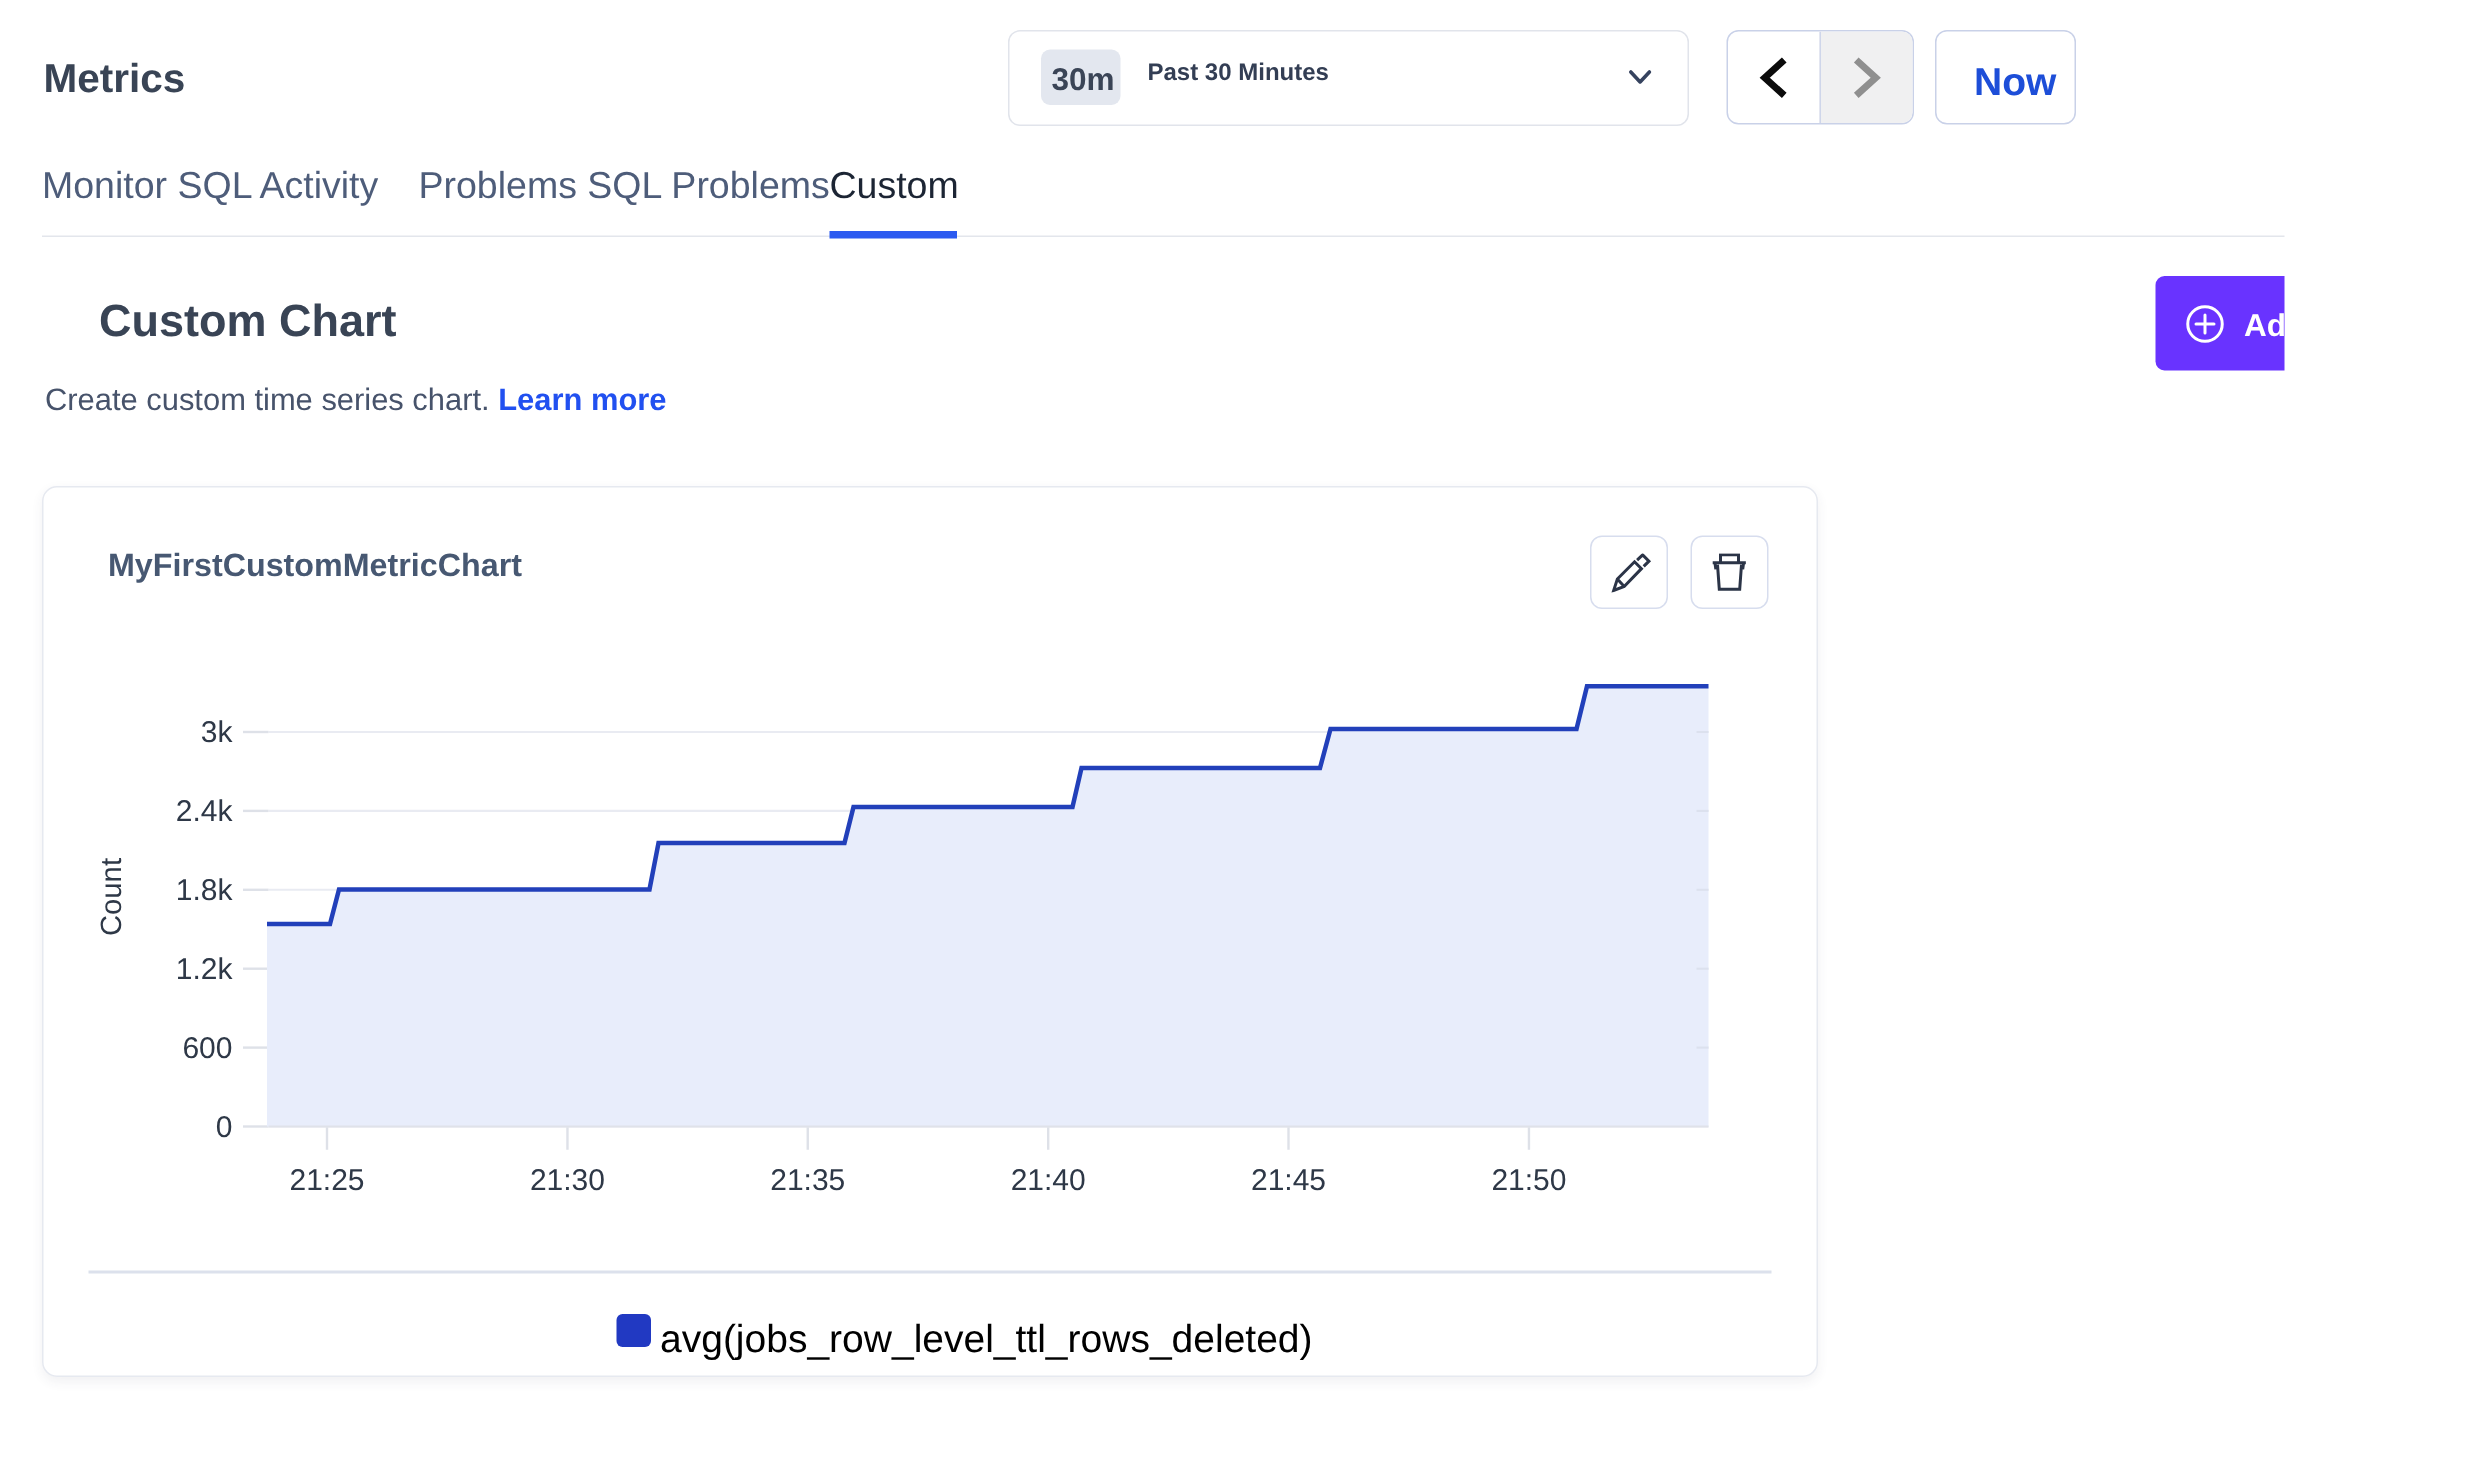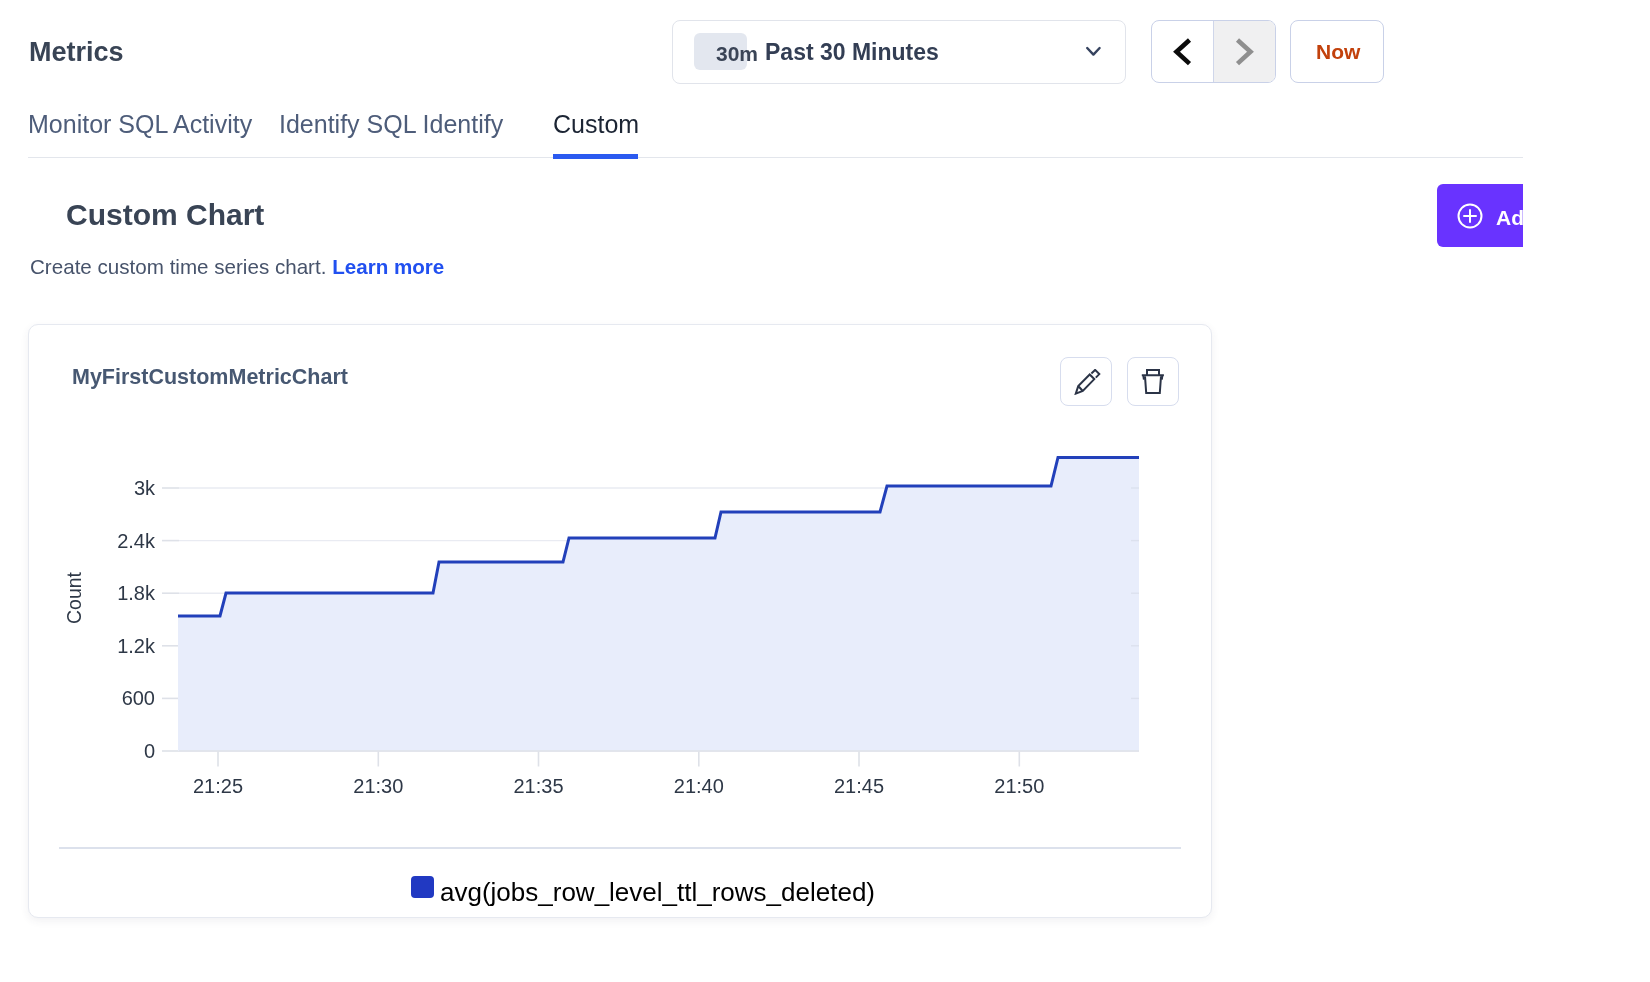--- a/index.html
+++ b/index.html
@@ -10,41 +10,41 @@
   .t { position:absolute; line-height:1; white-space:nowrap; }
 </style>
 </head>
 <body>
 <div id="page">
 
   <div class="t" style="left:29px; top:38.6px; font-size:27px; font-weight:bold; color:#394455;">Metrics</div>
 
   <div class="abs" style="left:672px; top:20px; width:454px; height:64px; background:#fff; border:1.5px solid #e1e4eb; border-radius:8px;"></div>
   <div class="abs" style="left:694px; top:33px; width:53px; height:37px; background:#e3e7ef; border-radius:6px;"></div>
-  <div class="t" style="left:716px; top:43.3px; font-size:21px; font-weight:bold; color:#3a4456;">30m</div>
-  <div class="t" style="left:765px; top:41.4px; font-size:23px; font-weight:bold; color:#333e54;">Past 30 Minutes</div>
+  <div class="t" style="left:701px; top:43.3px; font-size:21px; font-weight:bold; color:#3a4456;">30m</div>
+  <div class="t" style="left:765px; top:41.4px; font-size:16px; font-weight:bold; color:#333e54;">Past 30 Minutes</div>
   <svg class="abs" style="left:1085px; top:45px;" width="18" height="13" viewBox="0 0 18 13">
     <path d="M2.2 3 L8.4 9.6 L14.6 3" fill="none" stroke="#36435f" stroke-width="2.4" stroke-linecap="round" stroke-linejoin="round"></path>
   </svg>
 
   <div class="abs" style="left:1151px; top:20px; width:125px; height:63px; border:1.5px solid #c9d1e8; border-radius:8px; background:#fff; overflow:hidden;">
     <div class="abs" style="left:61px; top:0; width:64px; height:63px; background:#f0f0f1; border-left:1px solid #cfd6ea;"></div>
   </div>
   <svg class="abs" style="left:1168px; top:37px;" width="28" height="30" viewBox="0 0 28 30">
     <path d="M21.5 3 L8.5 14.8 L21.5 26.6" fill="none" stroke="#0b0b0b" stroke-width="4.6" stroke-linejoin="miter"></path>
   </svg>
   <svg class="abs" style="left:1231px; top:37px;" width="28" height="30" viewBox="0 0 28 30">
     <path d="M6.5 3 L19.5 14.8 L6.5 26.6" fill="none" stroke="#8f8f8f" stroke-width="4.6" stroke-linejoin="miter"></path>
   </svg>
 
   <div class="abs" style="left:1290px; top:20px; width:94px; height:63px; border:1.5px solid #c9d1e8; border-radius:8px; background:#fff;"></div>
-  <div class="t" style="left:1316px; top:41px; font-size:21px; font-weight:bold; color:#c2410c;">Now</div>
+  <div class="t" style="left:1316px; top:41px; font-size:26px; font-weight:bold; color:#1d4ed8;">Now</div>
 
   <div class="t" style="left:28px; top:111.8px; font-size:25px; color:#4e5d7a;">Monitor SQL Activity</div>
-  <div class="t" style="left:279px; top:111.8px; font-size:25px; color:#4e5d7a;">Identify SQL Identify</div>
+  <div class="t" style="left:279px; top:111.8px; font-size:25px; color:#4e5d7a;">Problems SQL Problems</div>
   <div class="t" style="left:553px; top:111.8px; font-size:25px; color:#1c2534;">Custom</div>
   <div class="abs" style="left:28px; top:157px; width:1586px; height:1px; background:#e3e6ec;"></div>
   <div class="abs" style="left:553px; top:154.2px; width:85px; height:5px; background:#2b5af0;"></div>
 
   <div class="t" style="left:30px; top:199.7px; font-size:30px; font-weight:bold; color:#394455;margin-left:36px;">Custom Chart</div>
   <div class="t" style="left:30px; top:256.5px; font-size:20.6px; color:#47536b;">Create custom time series chart. <span style="color:#2150f0; font-weight:bold;">Learn more</span></div>
 
   <div class="abs" style="left:1437px; top:184px; width:176px; height:63px; background:#6933ff; border-radius:6px;"></div>
   <svg class="abs" style="left:1457px; top:203px;" width="26" height="26" viewBox="0 0 26 26">
     <circle cx="13" cy="13" r="11.5" fill="none" stroke="#fff" stroke-width="2"></circle>

